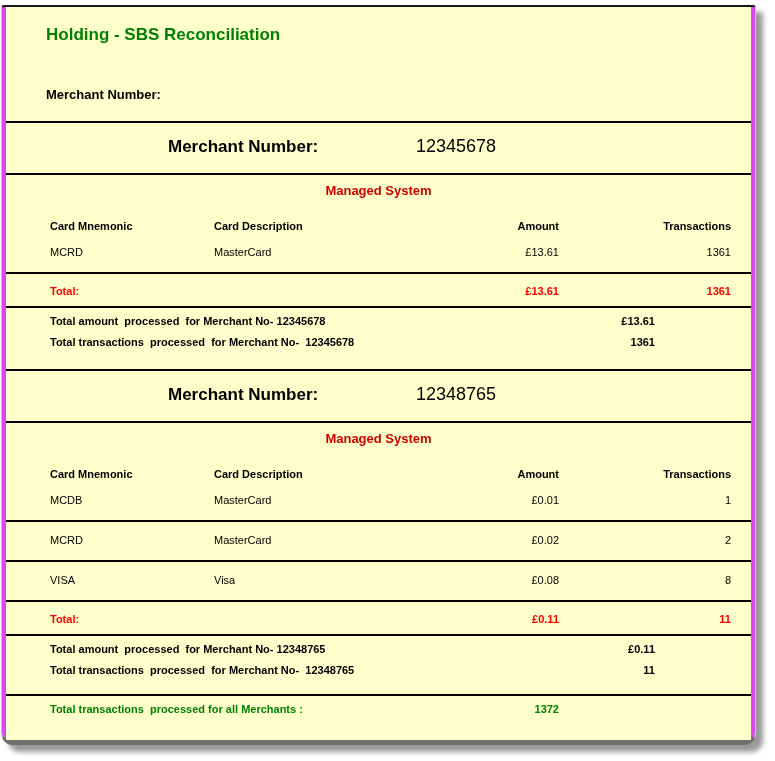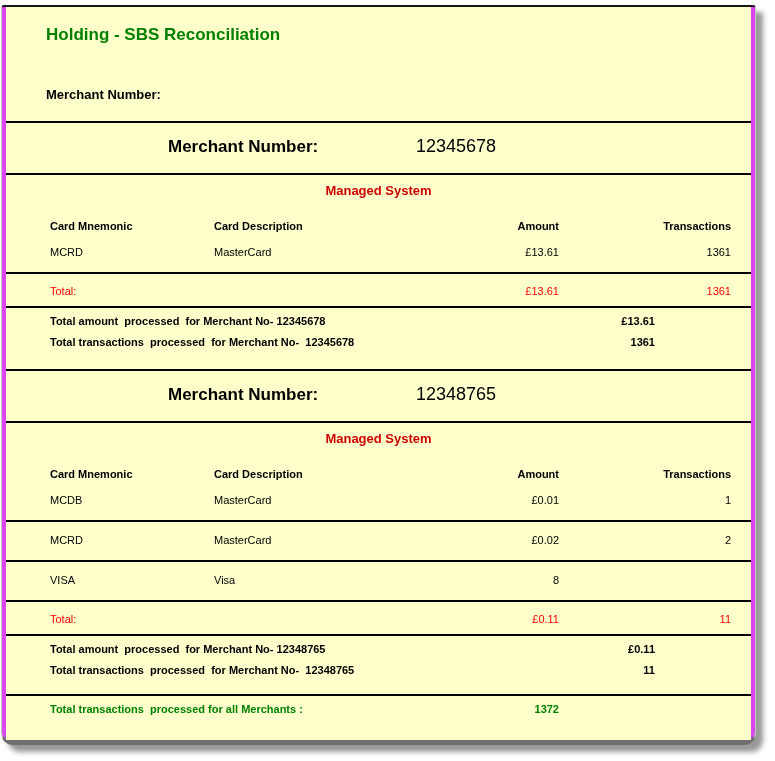--- a/index.html
+++ b/index.html
@@ -89,21 +89,21 @@
     line-height: 15px;
     color: #000000;
   }
   .grid .c3, .grid .c4 { text-align: right; }
   .c12 { grid-column: 1 / 3; }
   .thead { margin-top: 21px; font-weight: bold; }
   .trow { margin-top: 11px; }
   .total-row {
     padding-top: 10px;
     padding-bottom: 7px;
-    font-weight: normal;
+    font-weight: bold;
     color: #FF0000;
   }
   .total-row .c3, .total-row .c4 { color: #FF0000; }
   .srow { margin-top: 6px; font-weight: bold; gap: 48px; }
   .pre { white-space: pre; }
   .grand-row {
     margin-top: 6px;
     font-weight: bold;
     color: #008000;
   }
@@ -184,20 +184,21 @@
           <div class="grid trow">
             <div class="c1">MCRD</div>
             <div class="c2">MasterCard</div>
             <div class="c3">£0.02</div>
             <div class="c4">2</div>
           </div>
           <div class="rule r-intable"></div>
           <div class="grid trow">
             <div class="c1">VISA</div>
             <div class="c2">Visa</div>
+            <div class="c3">£0.08</div>
             <div class="c4">8</div>
           </div>
           <div class="rule r-intable"></div>
           <div class="grid total-row">
             <div class="c1">Total:</div>
             <div class="c2"></div>
             <div class="c3">£0.11</div>
             <div class="c4">11</div>
           </div>
           <div class="rule"></div>

